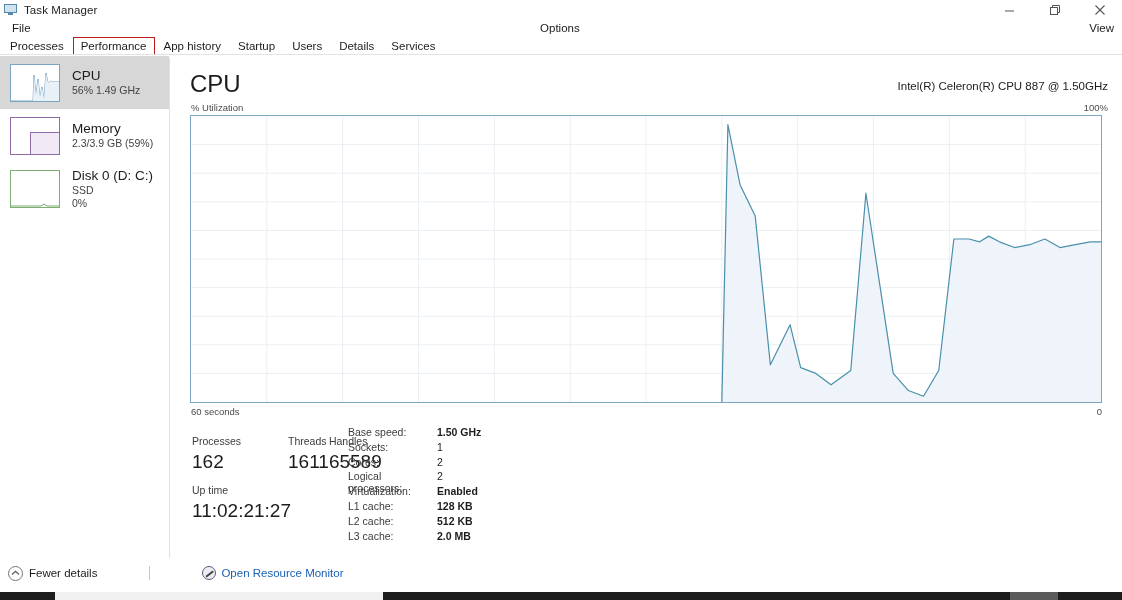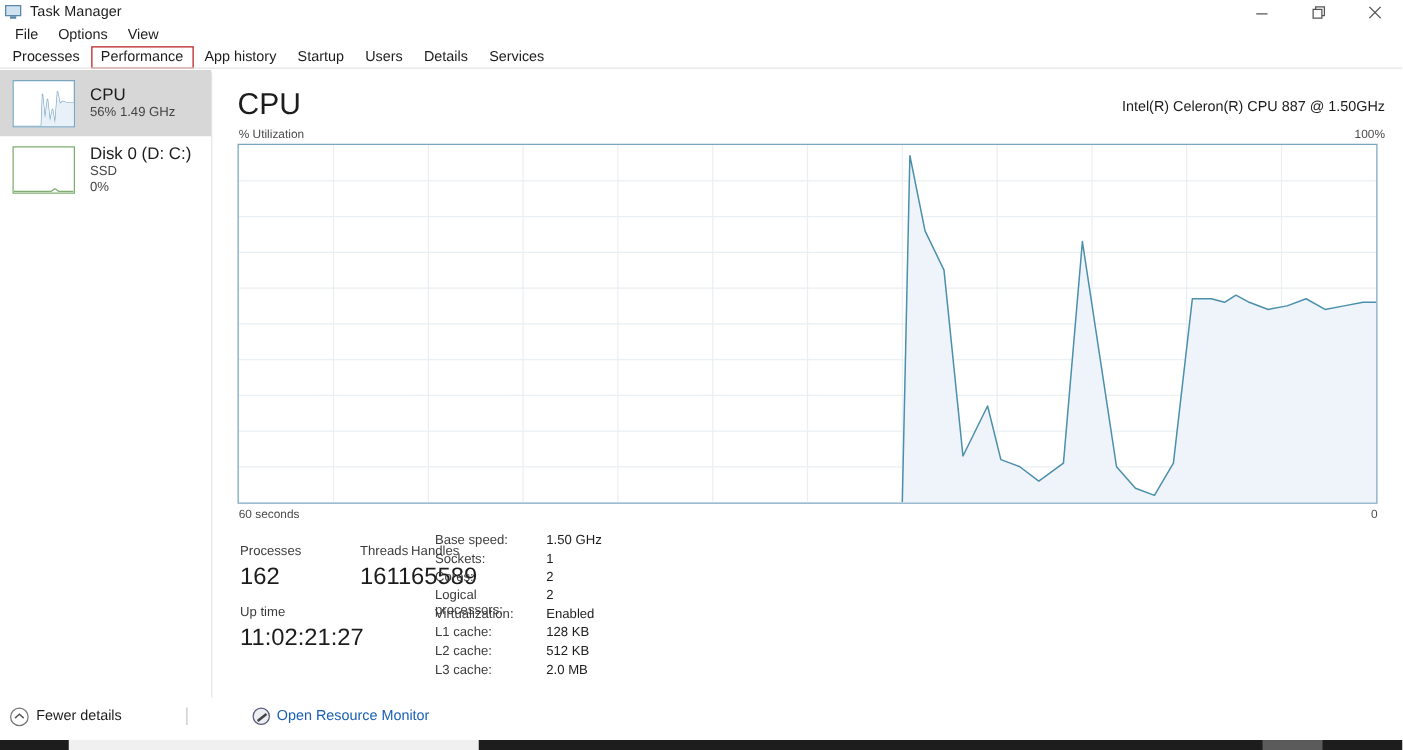--- a/index.html
+++ b/index.html
@@ -56,20 +56,21 @@
   }
   .win-btn svg { display: block; }
 
   
   .menubar {
     position: absolute; left: 0; top: 19px;
     width: 1122px; height: 17px;
     display: flex; align-items: center;
     padding-left: 4px;
     background: #ffffff;
+    justify-content: space-between;
   }
   .menu-item {
     font-size: 11.5px; color: #1c1c1c;
     padding: 0 8px; line-height: 16px;
   }
 
   
   .tabstrip {
     position: absolute; left: 0; top: 37px;
     width: 1122px; height: 18px;
@@ -205,21 +206,21 @@
     display: flex; align-items: baseline;
     height: 14.8px;
   }
   .sr-key {
     width: 89px;
     font-size: 10.5px; color: #3c3c3c;
   }
   .sr-val {
     font-size: 10.5px; color: #1c1c1c;
   }
-  .sr-val.bold { font-weight: normal; }
+  .sr-val.bold { font-weight: bold; }
 
   
   .statusbar {
     position: absolute; left: 0; top: 560px;
     width: 1122px; height: 26px;
     display: flex; align-items: center;
     padding-left: 8px;
     background: #ffffff;
     gap: 42px;
   }
@@ -327,20 +328,29 @@
           <polyline points="0,36 22,36 23,10 25,30 27,14 29,32 31,22 33,34 35,8 37,18 39,16 42,17 48,17" fill="none" stroke="#7aa6c2" stroke-width="1"></polyline>
           <polygon points="22,36 23,10 25,30 27,14 29,32 31,22 33,34 35,8 37,18 39,16 42,17 48,17 48,36" fill="#e8f1f7" stroke="none"></polygon>
         </svg>
       </div>
       <div class="side-text">
         <div class="side-title">CPU</div>
         <div class="side-sub">56%  1.49 GHz</div>
       </div>
     </div>
 
+    <div class="side-item">
+      <div class="thumb mem">
+        <div class="mem-fill"></div>
+      </div>
+      <div class="side-text">
+        <div class="side-title">Memory</div>
+        <div class="side-sub">2.3/3.9 GB (59%)</div>
+      </div>
+    </div>
 
     <div class="side-item">
       <div class="thumb disk">
         <svg width="48" height="36" viewBox="0 0 48 36">
           <polyline points="0,35 30,35 33,33 36,35 48,35" fill="none" stroke="#7fae72" stroke-width="1"></polyline>
         </svg>
       </div>
       <div class="side-text">
         <div class="side-title">Disk 0 (D: C:)</div>
         <div class="side-sub">SSD</div>

